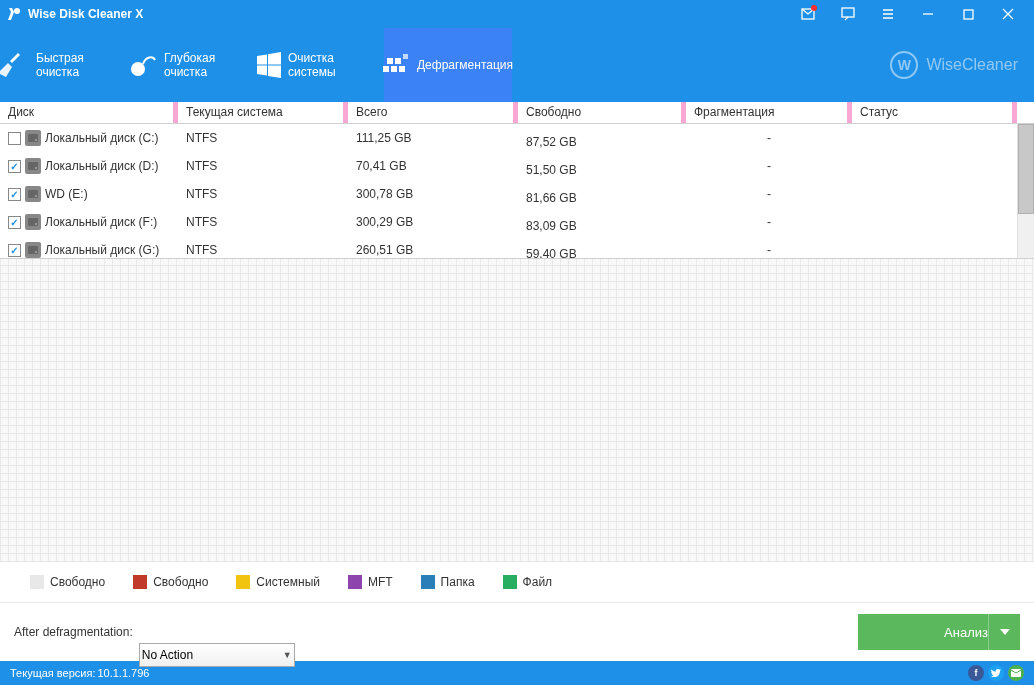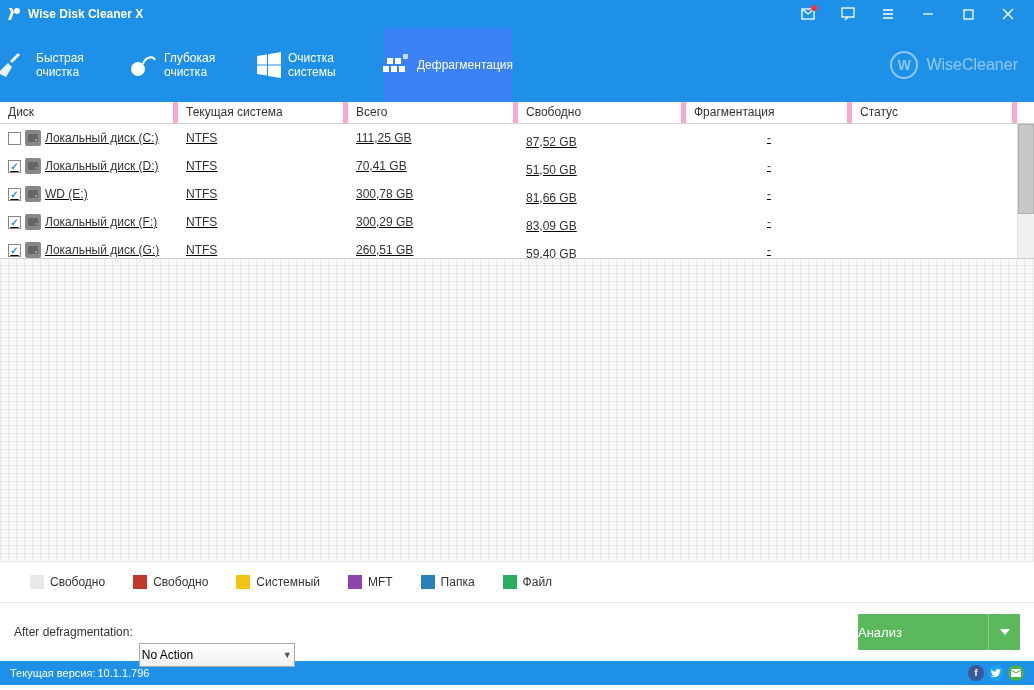--- a/index.html
+++ b/index.html
@@ -27,21 +27,21 @@
 .col-disk { width: 178px; }
 .col-fs { width: 170px; }
 .col-total { width: 170px; }
 .col-free { width: 168px; }
 .col-frag { width: 166px; }
 .col-status { flex: 1; }
 .col-scroll { width: 17px; border-right: none; }
 
 
 .table-body { height: 134px; overflow: hidden; position: relative; background: #fff; }
-.table-rows { width: calc(100% - 17px); text-decoration: underline; }
+.table-rows { width: calc(100% - 17px); }
 .tr { height: 28px; display: flex; align-items: center; font-size: 12px; color: #333; }
 .td { padding: 0 8px; }
 .td-disk { width: 178px; display: flex; align-items: center; gap: 4px; }
 .td-fs { width: 170px; }
 .td-total { width: 170px; }
 .td-free { width: 168px; margin-top: 7px; }
 .td-frag { width: 166px; text-align: center; }
 .td-status { flex: 1; }
 .chk { width: 13px; height: 13px; border: 1px solid #888; background: #fff; display: flex; align-items: center; justify-content: center; font-size: 10px; color: #1e90e8; cursor: pointer; }
 .chk.checked::before { content: '✓'; font-weight: bold; }
@@ -57,21 +57,21 @@
 .legend-item { display: flex; align-items: center; gap: 6px; }
 .swatch { width: 14px; height: 14px; }
 
 
 .bottom { height: 59px; display: flex; align-items: center; padding: 0 14px; gap: 6px; border-top: 1px solid #e8e8e8; }
 .bottom-label { font-size: 12px; color: #333; }
 .select { width: 156px; height: 24px; border: 1px solid #aaa; background: linear-gradient(#fff,#f0f0f0); font-size: 12px; padding: 0 2px; display: flex; align-items: center; justify-content: space-between; cursor: pointer; margin-top: 45px; }
 .select-arrow { font-size: 9px; color: #555; }
 .bottom-spacer { flex: 1; }
 .analyze-btn { height: 36px; background: #5cb85c; color: #fff; display: flex; align-items: stretch; cursor: pointer; font-size: 13px; }
-.analyze-main { width: 130px; display: flex; align-items: center; justify-content: flex-start; }
+.analyze-main { width: 130px; display: flex; align-items: center; justify-content: flex-end; }
 .analyze-drop { width: 32px; display: flex; align-items: center; justify-content: center; border-left: 1px solid rgba(255,255,255,0.3); }
 
 
 .statusbar { height: 24px; background: #1e90e8; display: flex; align-items: center; padding: 0 10px; color: #fff; font-size: 11px; }
 .statusbar-spacer { flex: 1; }
 .social { display: flex; gap: 4px; }
 .social-icon { width: 16px; height: 16px; border-radius: 50%; background: #fff; color: #1e90e8; display: flex; align-items: center; justify-content: center; font-size: 9px; font-weight: bold; cursor: pointer; }
 .social-icon.fb { background: #3b5998; color: #fff; }
 .social-icon.tw { background: #1da1f2; color: #fff; }
 .social-icon.mail { background: #4caf50; color: #fff; }

